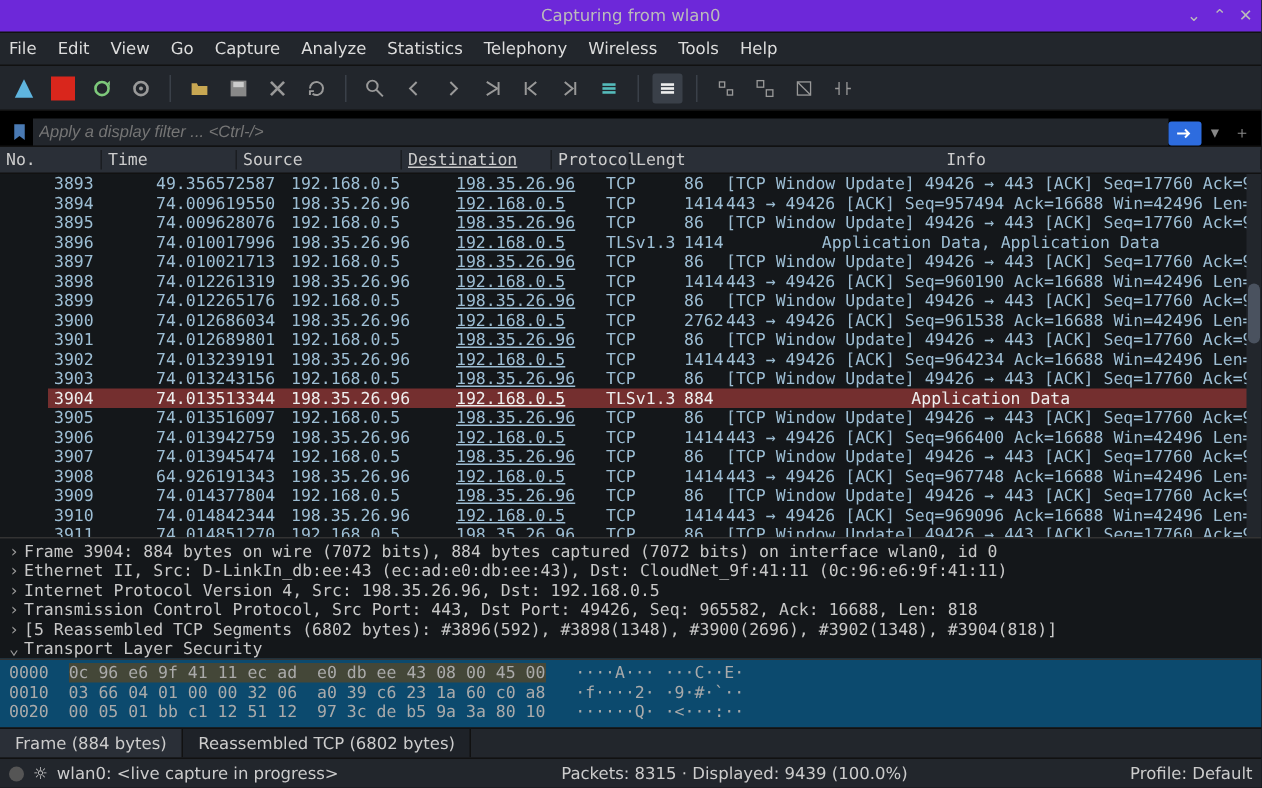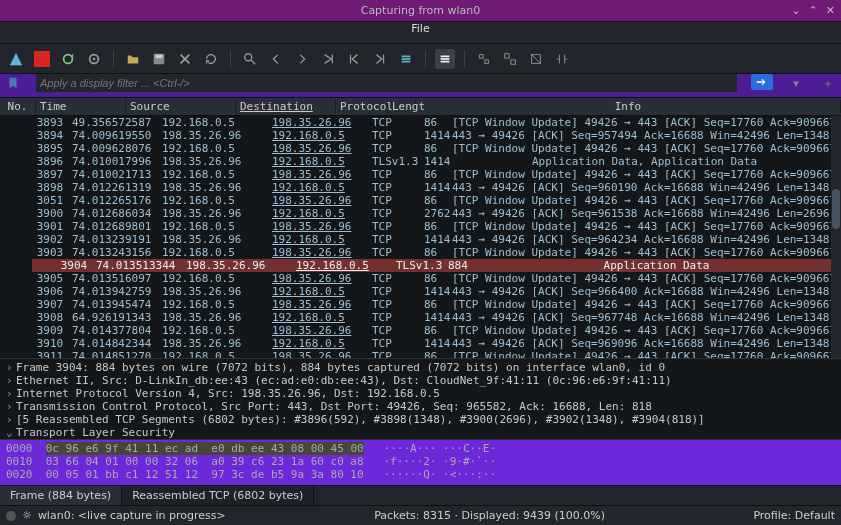--- a/index.html
+++ b/index.html
@@ -9,21 +9,21 @@
     color: #ddd;
     background: #1a1d21;
     width: 841px;
     height: 525px;
     overflow: hidden;
     display: flex;
     flex-direction: column;
   }
   .titlebar {
     height: 22px;
-    background: #701a75;
+    background: #6d28d9;
     display: flex;
     align-items: center;
     justify-content: center;
     position: relative;
     border-bottom: 1px solid #111;
   }
   .titlebar-title { color: #bbb; font-size: 11px; }
   .title-controls {
     position: absolute;
     right: 6px;
@@ -34,21 +34,20 @@
   .title-controls span { cursor: pointer; }
   .menubar {
     height: 22px;
     background: #22262c;
     display: flex;
     align-items: center;
     padding: 0 6px;
     gap: 14px;
     color: #ddd;
     border-bottom: 1px solid #111;
-    flex-direction: column;
   }
   .menubar span { cursor: pointer; }
   .toolbar {
     height: 30px;
     background: #22262c;
     display: flex;
     align-items: center;
     padding: 0 6px;
     gap: 6px;
     border-bottom: 1px solid #111;
@@ -61,25 +60,25 @@
     justify-content: center;
     color: #ccc;
     cursor: pointer;
     border-radius: 2px;
   }
   .tbtn svg { width: 14px; height: 14px; }
   .tbtn-stop { background: #d9261c; width: 16px; height: 16px; }
   .tbtn-sep { width: 1px; height: 18px; background: #3a4049; margin: 0 3px; }
   .filterbar {
     height: 24px;
-    background: #4c1d95;
-    display: flex;
-    align-items: flex-start;
+    background: #000000;
+    display: flex;
+    align-items: flex-end;
     padding: 0 4px;
-    gap: 14px;
+    gap: 0;
     border-bottom: 1px solid #111;
   }
   .filter-icon {
     width: 18px; height: 18px; display:flex; align-items:center; justify-content:center;
   }
   .filter-input {
     flex: 1;
     height: 18px;
     background: #22262c;
     border: none;
@@ -105,55 +104,55 @@
   }
   .pt-header {
     display: flex;
     height: 18px;
     background: #2a2f37;
     color: #ccc;
     align-items: center;
     border-bottom: 1px solid #111;
   }
   .pt-header div { padding: 0 4px; border-right: 1px solid #1a1d21; }
-  .c-no    { width: 36px; text-align: center; }
+  .c-no    { width: 68px; text-align: left; }
   .c-time  { width: 90px; }
   .c-src   { width: 110px; }
   .c-dst   { width: 100px; text-decoration: underline; }
   .c-proto { width: 52px; }
   .c-len   { width: 28px; }
   .c-info  { flex: 1; white-space: nowrap; overflow: hidden; text-overflow: clip; text-align: center; }
   .pt-body { overflow: hidden; }
   .pt-row {
     display: flex;
     height: 13px;
     color: #9dbed4;
     align-items: center;
     margin-left: 32px;
   }
   .pt-row div { padding: 0 4px; }
-  .pt-row.selected { background: #742f2f; color: #eee; padding-left: 24px; }
+  .pt-row.selected { background: #742f2f; color: #eee; }
   .pt-row .c-info { color: #9dbed4; }
   .pt-row.selected .c-info { color:#eee; }
   .details {
     flex: 1;
     background: #14171a;
     font-family: "DejaVu Sans Mono","Liberation Mono",monospace;
     font-size: 11px;
     color: #c8c8c8;
     padding: 2px 6px;
     overflow: hidden;
     line-height: 13px;
     border-top: 1px solid #333;
   }
   .details .line { white-space: nowrap; }
   .details .expander { display:inline-block; width:10px; color:#999; }
   .hexview {
     height: 46px;
-    background: #6d28d9;
+    background: #0c4a6e;
     font-family: "DejaVu Sans Mono","Liberation Mono",monospace;
     font-size: 11px;
     color: #aaa;
     padding: 2px 6px;
     line-height: 13px;
     border-top: 1px solid #333;
   }
   .hex-line { white-space: pre; }
   .hex-sel { background: #444738; }
   .tabs {
@@ -421,21 +420,21 @@
       <div class="pt-row">
         <div class="c-no">3898</div>
         <div class="c-time">74.012261319</div>
         <div class="c-src">198.35.26.96</div>
         <div class="c-dst">192.168.0.5</div>
         <div class="c-proto">TCP</div>
         <div class="c-len">1414</div>
         <div class="c-info">443 → 49426 [ACK] Seq=960190 Ack=16688 Win=42496 Len=1348 TSval=3572045045 TSecr…</div>
       </div>
       <div class="pt-row">
-        <div class="c-no">3051</div>
+        <div class="c-no">3899</div>
         <div class="c-time">74.012265176</div>
         <div class="c-src">192.168.0.5</div>
         <div class="c-dst">198.35.26.96</div>
         <div class="c-proto">TCP</div>
         <div class="c-len">86</div>
         <div class="c-info">[TCP Window Update] 49426 → 443 [ACK] Seq=17760 Ack=909667 Win=1473024 Len=0 TSval…</div>
       </div>
       <div class="pt-row">
         <div class="c-no">3900</div>
         <div class="c-time">74.012686034</div>

